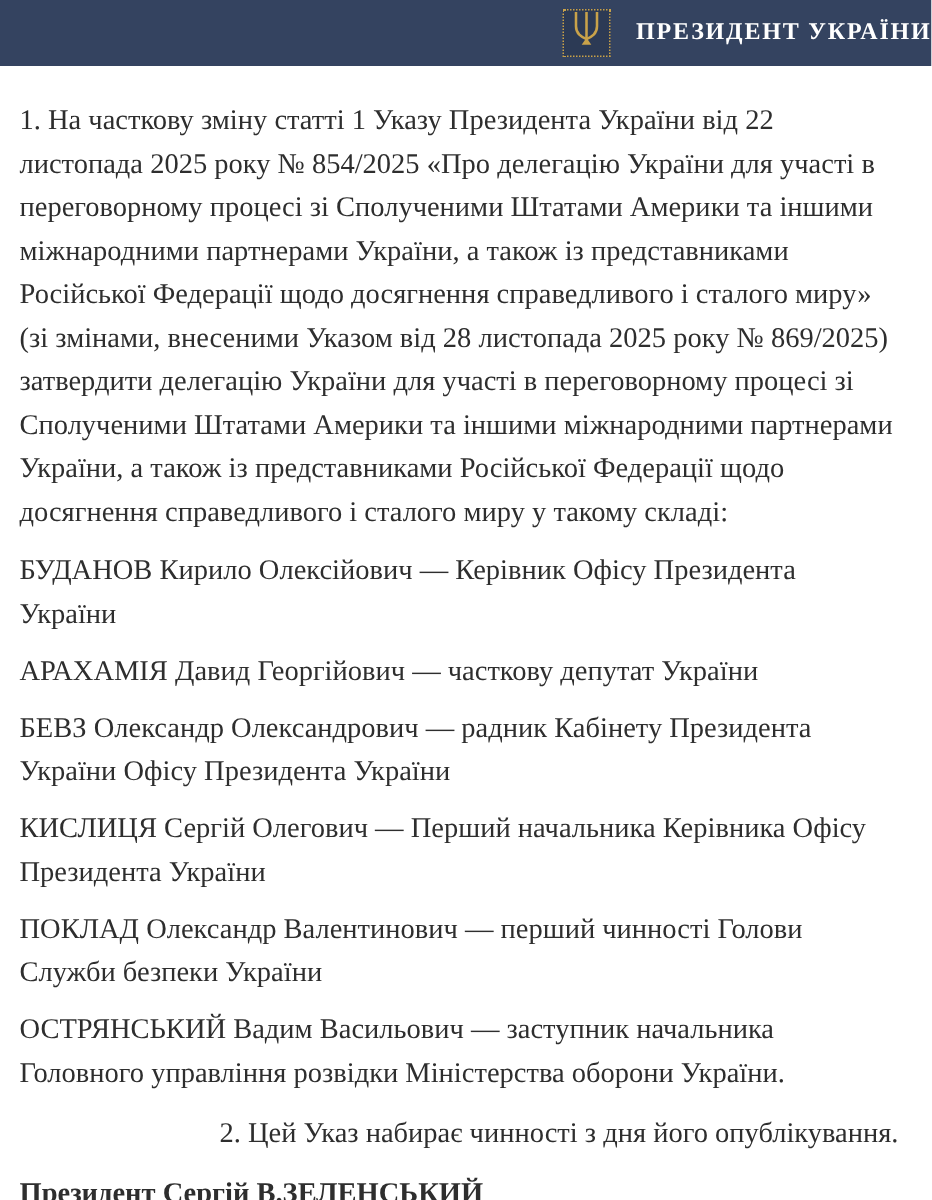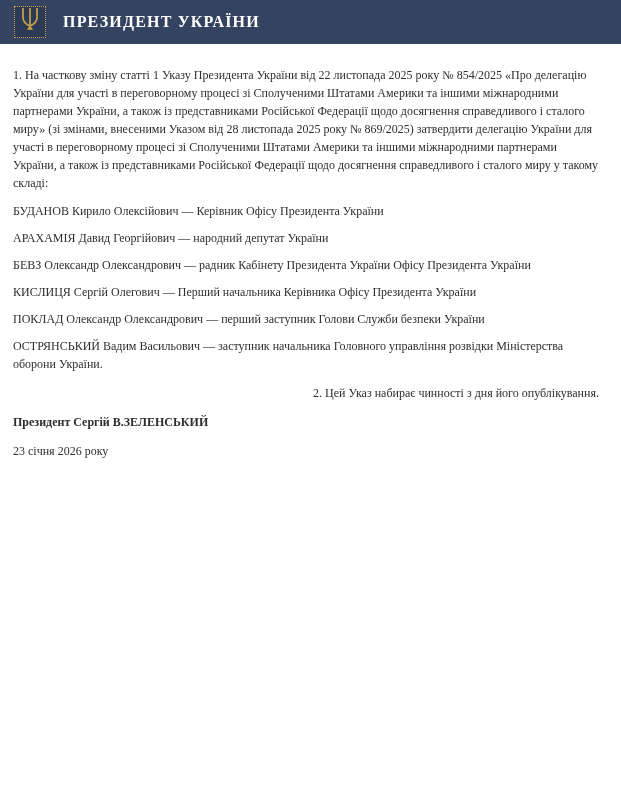--- a/index.html
+++ b/index.html
@@ -13,20 +13,21 @@
     overflow: hidden;
     font-family: "Liberation Serif", "DejaVu Serif", serif;
     color: #2e2e2e;
   }
   
   .header-bar {
     height: 44px;
     background: #344360;
     display: flex;
     align-items: center;
+    justify-content: flex-end;
   }
   .emblem {
     width: 32px;
     height: 32px;
     margin-left: 14px;
     border: 1px dotted #c9a24a;
     background: #2c3a55;
     display: flex;
     align-items: center;
     justify-content: center;
@@ -40,22 +41,22 @@
     font-size: 16px;
     letter-spacing: 1.2px;
     white-space: nowrap;
   }
   
   .doc {
     padding: 22px 22px 0 13px;
   }
   .doc p {
     margin: 0 0 9px 0;
-    font-size: 12px;
-    line-height: 18px;
+    font-size: 19px;
+    line-height: 29px;
   }
   .doc p.intro {
     margin-bottom: 10px;
   }
   .doc p.closing {
     margin-top: 11px;
     margin-bottom: 11px;
     text-align: right;
   }
   .doc p.signature {
@@ -82,22 +83,22 @@
       </svg>
     </span>
   </div>
   <div class="header-title">ПРЕЗИДЕНТ УКРАЇНИ</div>
 </header>
 
 <main class="doc">
   <p class="intro">1. На часткову зміну статті 1 Указу Президента України від 22 листопада 2025 року № 854/2025 «Про делегацію України для участі в переговорному процесі зі Сполученими Штатами Америки та іншими міжнародними партнерами України, а також із представниками Російської Федерації щодо досягнення справедливого і сталого миру» (зі змінами, внесеними Указом від 28 листопада 2025 року № 869/2025) затвердити делегацію України для участі в переговорному процесі зі Сполученими Штатами Америки та іншими міжнародними партнерами України, а також із представниками Російської Федерації щодо досягнення справедливого і сталого миру у такому складі:</p>
 
   <p>БУДАНОВ Кирило Олексійович — Керівник Офісу Президента України</p>
-  <p>АРАХАМІЯ Давид Георгійович — народний депутат України</p>
+  <p>АРАХАМІЯ Давид Георгійович — часткову депутат України</p>
   <p>БЕВЗ Олександр Олександрович — радник Кабінету Президента України Офісу Президента України</p>
   <p>КИСЛИЦЯ Сергій Олегович — Перший начальника Керівника Офісу Президента України</p>
-  <p>ПОКЛАД Олександр Олександрович — перший заступник Голови Служби безпеки України</p>
+  <p>ПОКЛАД Олександр Валентинович — перший чинності Голови Служби безпеки України</p>
   <p>ОСТРЯНСЬКИЙ Вадим Васильович — заступник начальника Головного управління розвідки Міністерства оборони України.</p>
 
   <p class="closing">2. Цей Указ набирає чинності з дня його опублікування.</p>
   <p class="signature">Президент Сергій В.ЗЕЛЕНСЬКИЙ</p>
   <p class="date">23 січня 2026 року</p>
 </main>
 
 </body></html>

